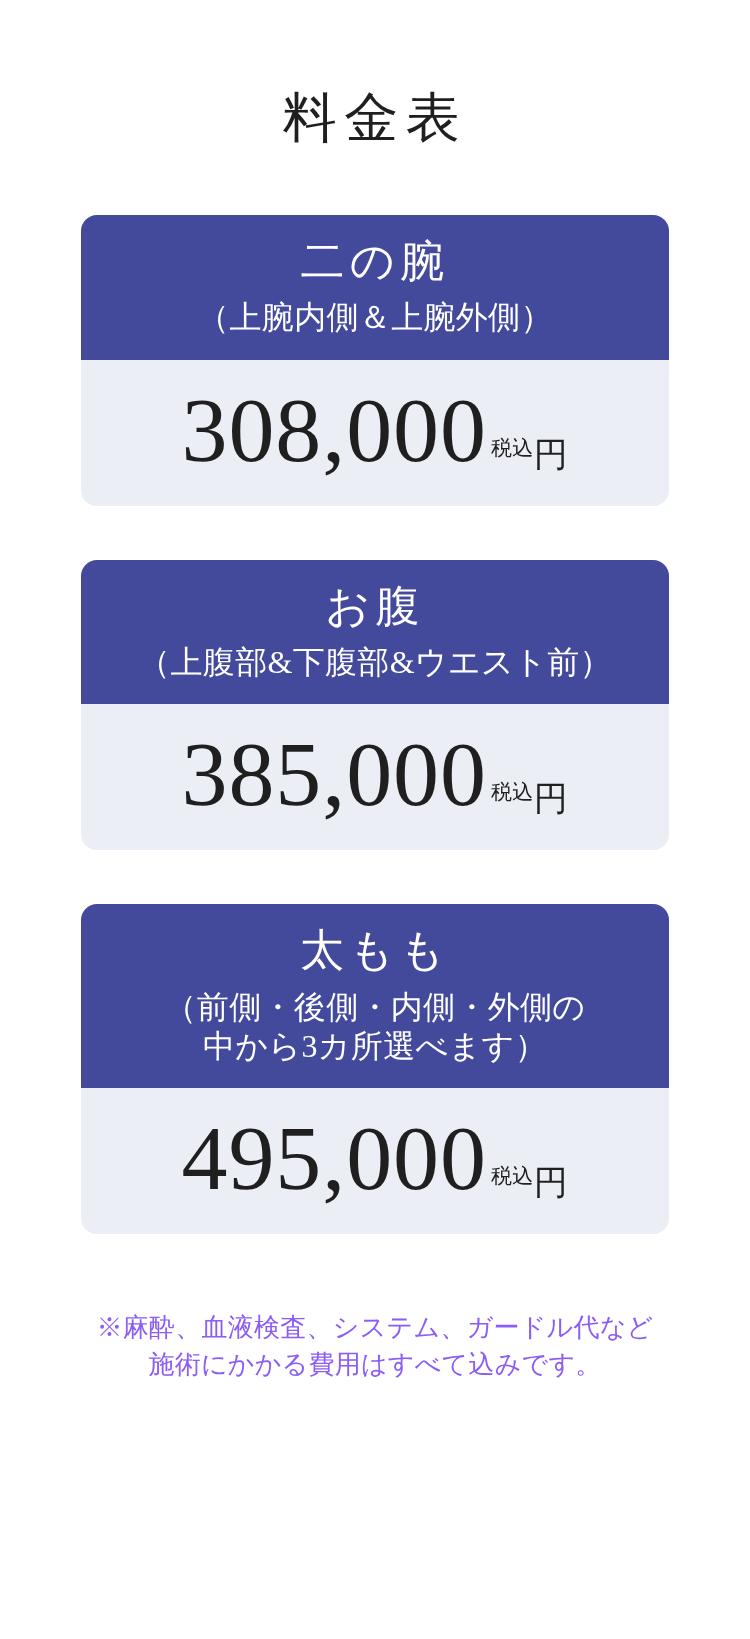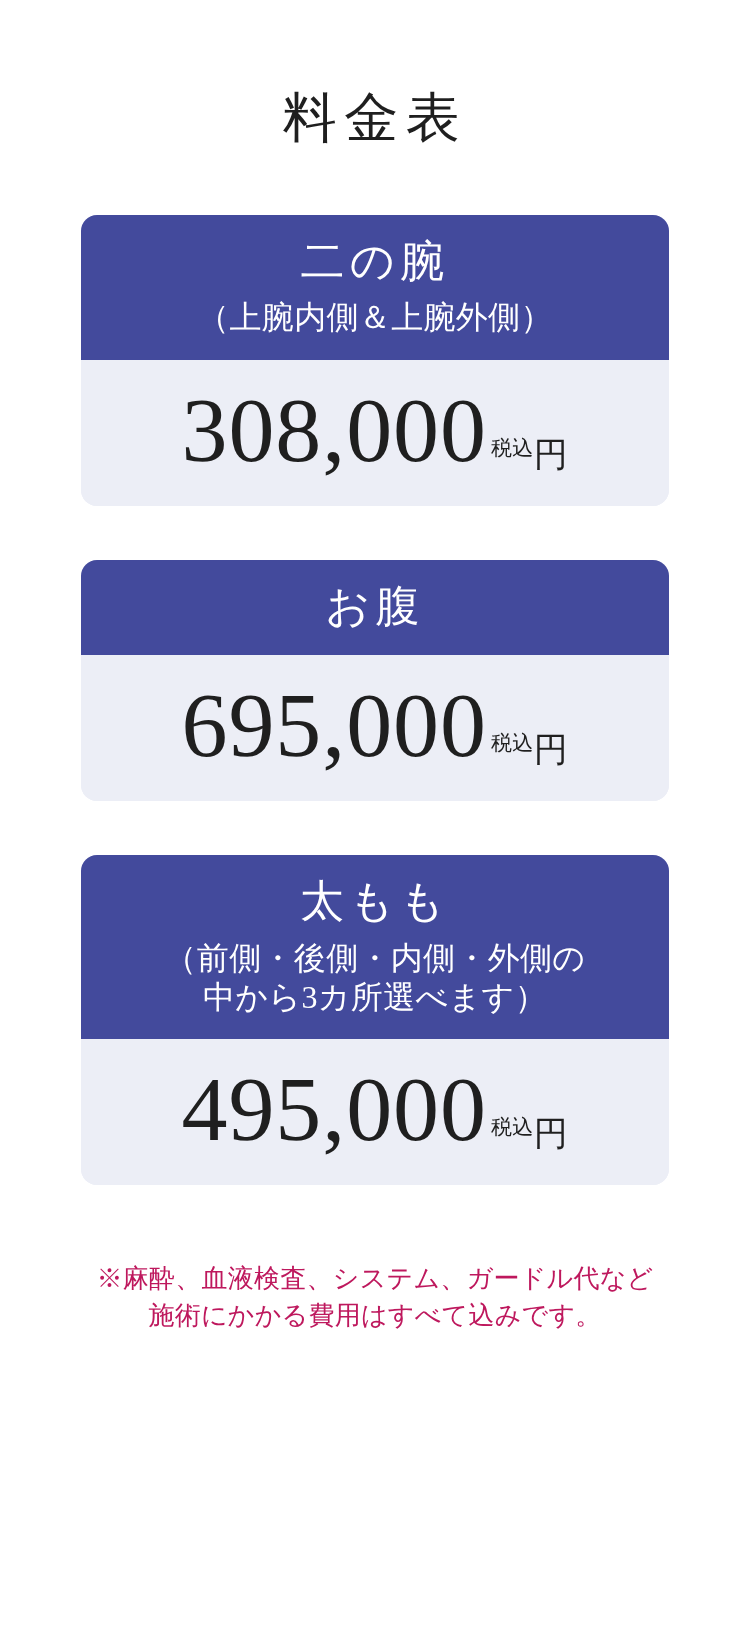--- a/index.html
+++ b/index.html
@@ -103,21 +103,21 @@
   }
   .unit-yen {
     font-size: 34px;
     letter-spacing: 0.02em;
     color: #1f1f1f;
   }
   .note {
     text-align: center;
     font-size: 26px;
     line-height: 1.42;
-    color: #be185d;
+    color: #8b5cf6;
     letter-spacing: 0.01em;
     margin: 10px auto 4px auto;
     width: 640px;
     white-space: pre-line;
     font-family: "Liberation Serif", "DejaVu Serif", serif;
   }
 </style>
 </head>
 <body>
 
@@ -137,23 +137,24 @@
         <span class="unit">
           <span class="unit-tax">税込</span>
           <span class="unit-yen">円</span>
         </span>
       </div>
     </li>
 
     <li class="card">
       <div class="card-header">
         <span class="card-title">お腹</span>
+        <span class="card-subtitle">（上腹部&amp;下腹部&amp;ウエスト前）</span>
       </div>
       <div class="card-body">
-        <span class="price">695,000</span>
+        <span class="price">385,000</span>
         <span class="unit">
           <span class="unit-tax">税込</span>
           <span class="unit-yen">円</span>
         </span>
       </div>
     </li>
 
     <li class="card">
       <div class="card-header">
         <span class="card-title">太もも</span>

